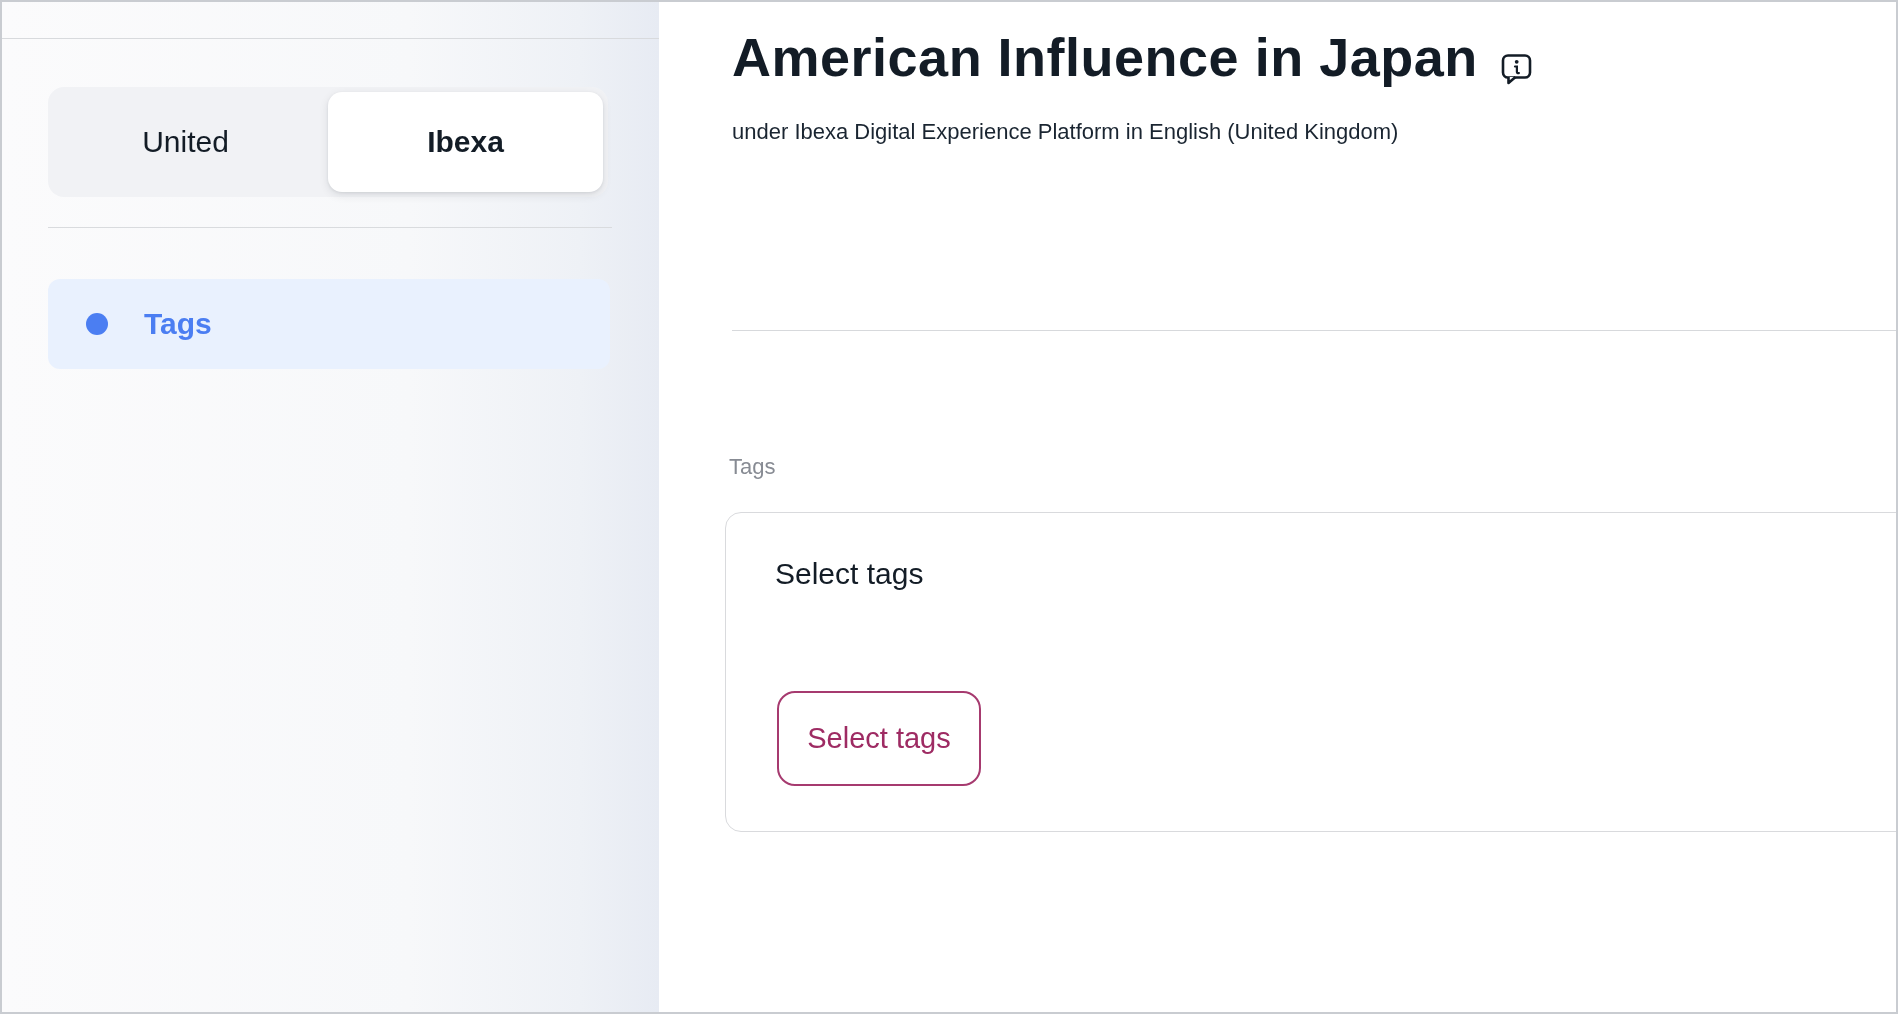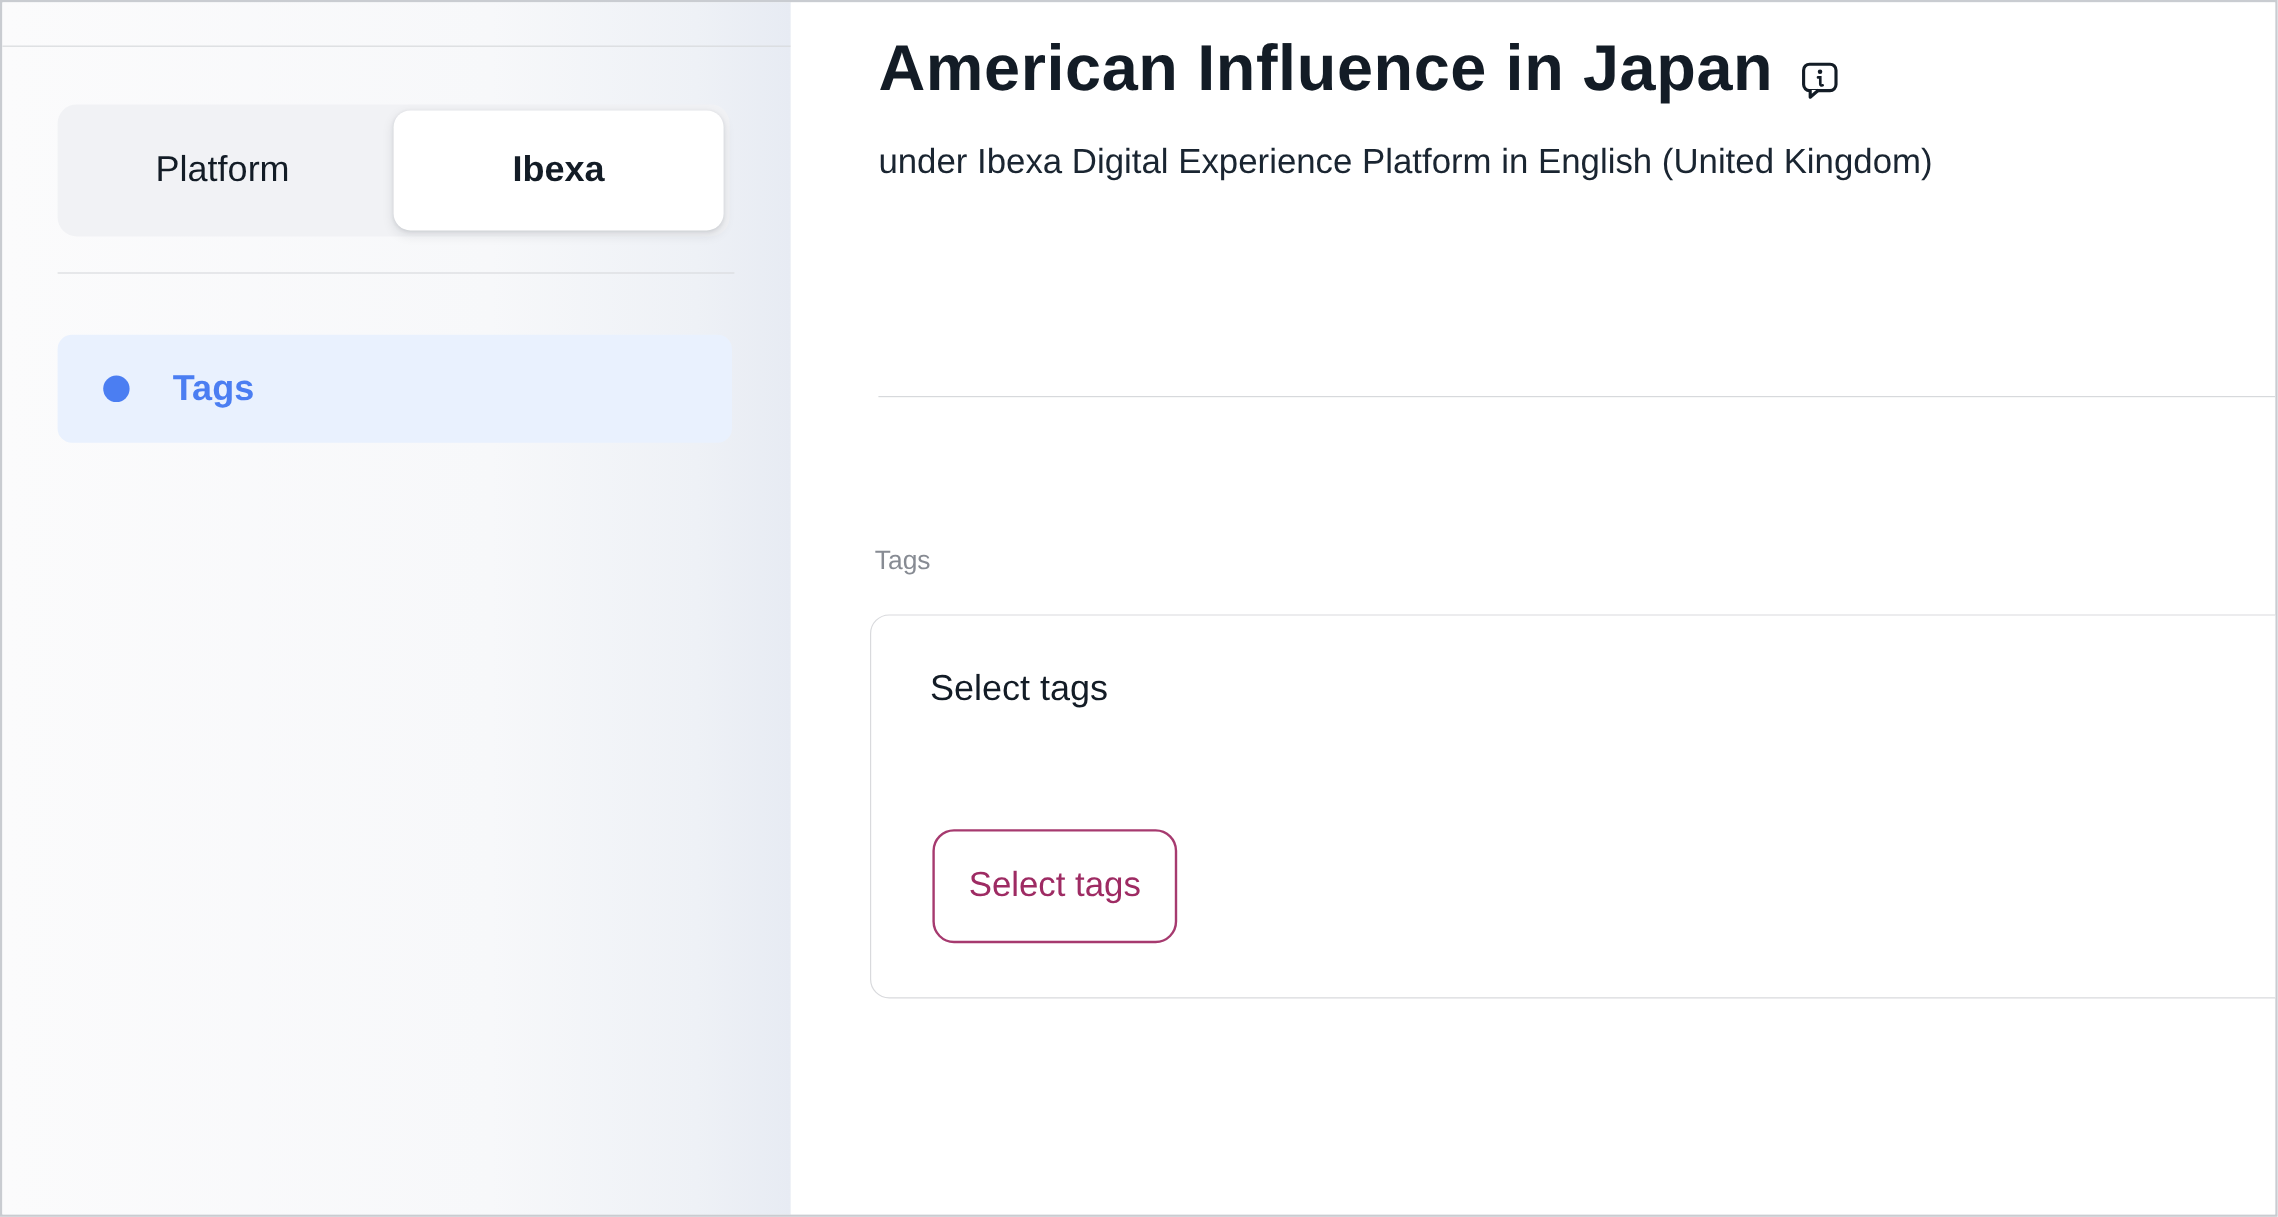--- a/index.html
+++ b/index.html
@@ -55,32 +55,32 @@
     margin-left: 36px; font-size: 30px; font-weight: bold; color: #4b7ef2;
   }
 
   
   .main {
     position: absolute; left: 657px; top: 0; right: 0; bottom: 0;
     background: #ffffff; overflow: hidden;
   }
   .title-row {
     position: absolute; left: 73px; top: 24px; right: 20px;
-    display: flex; align-items: flex-start; gap: 22px;
+    display: flex; align-items: center; gap: 22px;
     white-space: nowrap;
   }
   .page-title {
     margin: 0; font-size: 54px; font-weight: bold; line-height: 1.15;
     color: #131c26; letter-spacing: 0.5px;
   }
   .info-icon { margin-top: 24px; flex: 0 0 auto; cursor: pointer; }
   .info-icon svg { display: block; }
   .subtitle {
     position: absolute; left: 73px; top: 117px;
-    font-size: 29px; color: #1a2531; white-space: nowrap;
+    font-size: 22px; color: #1a2531; white-space: nowrap;
   }
   .title-divider {
     position: absolute; left: 73px; right: 0; top: 328px; height: 1px;
     background: #d7d9dc;
   }
   .field-label {
     position: absolute; left: 70px; top: 452px;
     font-size: 22px; color: #878b93;
   }
   .field-box {
@@ -99,21 +99,21 @@
     cursor: pointer; padding: 0;
   }
 </style>
 </head>
 <body>
 
   <aside class="sidebar">
     <div class="sidebar-topline"></div>
 
     <div class="tab-toggle">
-      <div class="tab">Platform</div>
+      <div class="tab">United</div>
       <div class="tab active">Ibexa</div>
     </div>
 
     <div class="side-divider"></div>
 
     <div class="menu-item">
       <span class="menu-dot"></span>
       <span class="menu-label">Tags</span>
     </div>
   </aside>

